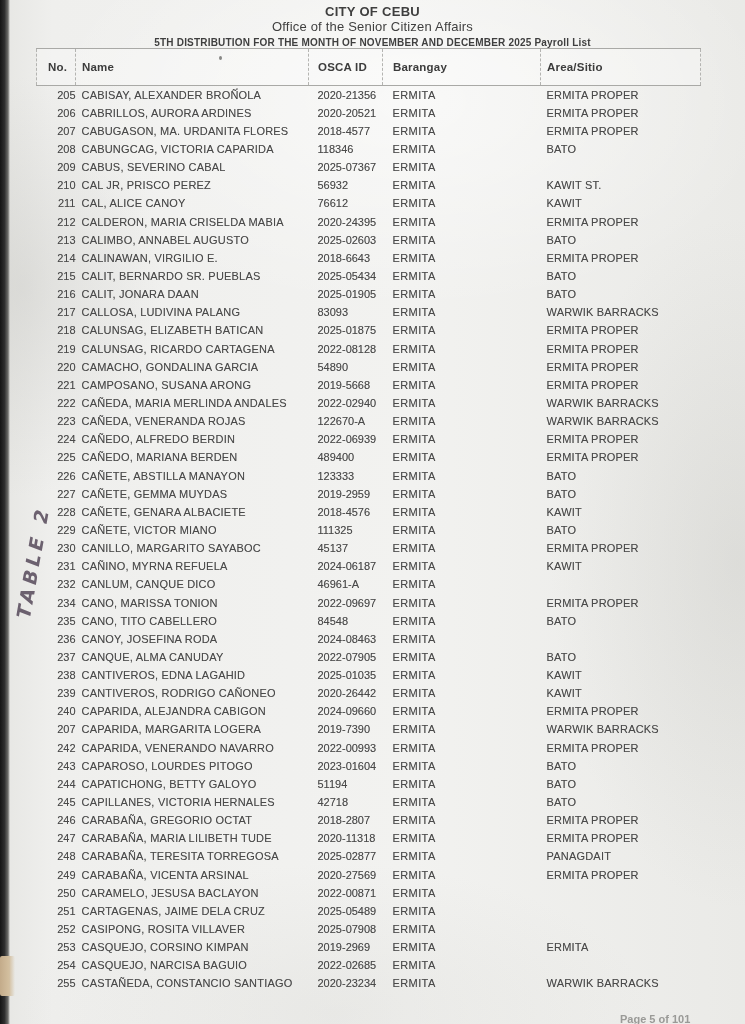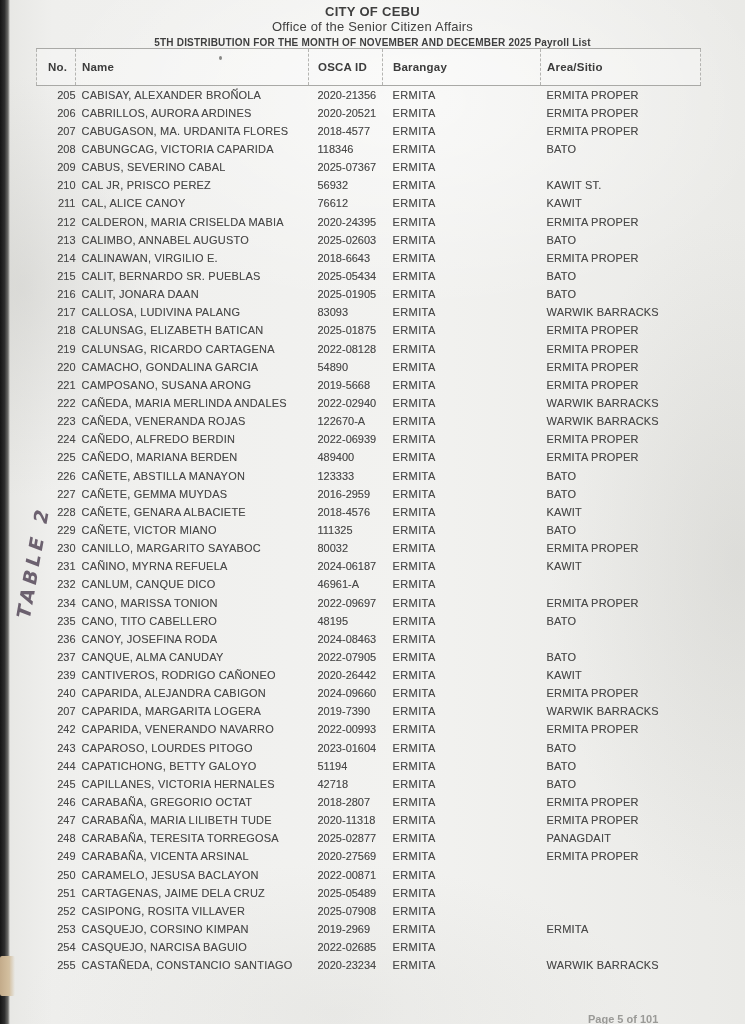--- a/index.html
+++ b/index.html
@@ -83,21 +83,21 @@
   .handwritten {
     position:absolute; left:12px; top:616px;
     transform:rotate(-80deg); transform-origin:0 0;
     font-family:"DejaVu Sans", sans-serif;
     font-style:italic; font-weight:bold;
     font-size:19px; letter-spacing:4px;
     color:#56495a; opacity:.85;
     white-space:nowrap;
   }
   .page-footer {
-    position:absolute; left:588px; top:1013px;
+    position:absolute; left:620px; top:1013px;
     font-size:11px; font-weight:bold; color:#9a9a97;
     white-space:nowrap;
   }
 </style>
 </head>
 <body>
 
 <div class="page">
   <div class="edge-left"></div>
   <div class="tape-patch"></div>
@@ -278,42 +278,42 @@
         <tr>
           <td class="no">226</td>
           <td class="name">CAÑETE, ABSTILLA MANAYON</td>
           <td class="osca">123333</td>
           <td class="brgy">ERMITA</td>
           <td class="area">BATO</td>
         </tr>
         <tr>
           <td class="no">227</td>
           <td class="name">CAÑETE, GEMMA MUYDAS</td>
-          <td class="osca">2016-2959</td>
+          <td class="osca">2019-2959</td>
           <td class="brgy">ERMITA</td>
           <td class="area">BATO</td>
         </tr>
         <tr>
           <td class="no">228</td>
           <td class="name">CAÑETE, GENARA ALBACIETE</td>
           <td class="osca">2018-4576</td>
           <td class="brgy">ERMITA</td>
           <td class="area">KAWIT</td>
         </tr>
         <tr>
           <td class="no">229</td>
           <td class="name">CAÑETE, VICTOR MIANO</td>
           <td class="osca">111325</td>
           <td class="brgy">ERMITA</td>
           <td class="area">BATO</td>
         </tr>
         <tr>
           <td class="no">230</td>
           <td class="name">CANILLO, MARGARITO SAYABOC</td>
-          <td class="osca">80032</td>
+          <td class="osca">45137</td>
           <td class="brgy">ERMITA</td>
           <td class="area">ERMITA PROPER</td>
         </tr>
         <tr>
           <td class="no">231</td>
           <td class="name">CAÑINO, MYRNA REFUELA</td>
           <td class="osca">2024-06187</td>
           <td class="brgy">ERMITA</td>
           <td class="area">KAWIT</td>
         </tr>
@@ -327,39 +327,46 @@
         <tr>
           <td class="no">234</td>
           <td class="name">CANO, MARISSA TONION</td>
           <td class="osca">2022-09697</td>
           <td class="brgy">ERMITA</td>
           <td class="area">ERMITA PROPER</td>
         </tr>
         <tr>
           <td class="no">235</td>
           <td class="name">CANO, TITO CABELLERO</td>
-          <td class="osca">48195</td>
+          <td class="osca">84548</td>
           <td class="brgy">ERMITA</td>
           <td class="area">BATO</td>
         </tr>
         <tr>
           <td class="no">236</td>
           <td class="name">CANOY, JOSEFINA RODA</td>
           <td class="osca">2024-08463</td>
           <td class="brgy">ERMITA</td>
           <td class="area"></td>
         </tr>
         <tr>
           <td class="no">237</td>
           <td class="name">CANQUE, ALMA CANUDAY</td>
           <td class="osca">2022-07905</td>
           <td class="brgy">ERMITA</td>
           <td class="area">BATO</td>
         </tr>
         <tr>
+          <td class="no">238</td>
+          <td class="name">CANTIVEROS, EDNA LAGAHID</td>
+          <td class="osca">2025-01035</td>
+          <td class="brgy">ERMITA</td>
+          <td class="area">KAWIT</td>
+        </tr>
+        <tr>
           <td class="no">239</td>
           <td class="name">CANTIVEROS, RODRIGO CAÑONEO</td>
           <td class="osca">2020-26442</td>
           <td class="brgy">ERMITA</td>
           <td class="area">KAWIT</td>
         </tr>
         <tr>
           <td class="no">240</td>
           <td class="name">CAPARIDA, ALEJANDRA CABIGON</td>
           <td class="osca">2024-09660</td>

